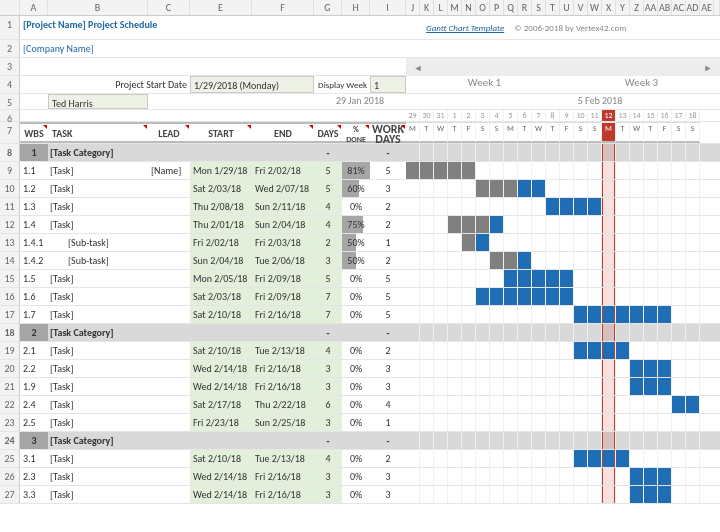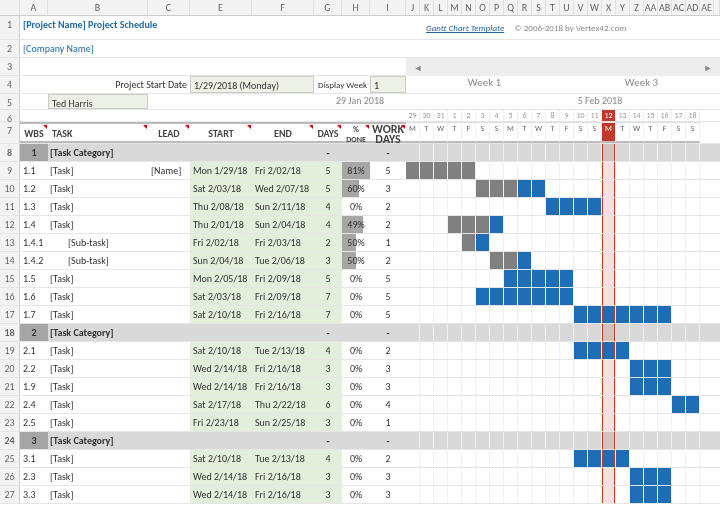--- a/index.html
+++ b/index.html
@@ -337,21 +337,21 @@
       </div>
     </div>
     <div class="row" style="height: 18px;">
       <div class="rn">12</div>
       <div class="td cA">1.4</div>
       <div class="td cB" style="padding-left: 2px;">[Task]</div>
       <div class="td cC"></div>
       <div class="td cE date-cell">Thu 2/01/18</div>
       <div class="td cF date-cell">Sun 2/04/18</div>
       <div class="td cG center days-cell">4</div>
-      <div class="td cH pct-cell"><div class="pct-bar" style="width: 75%;"></div><span class="pct-txt">49%</span></div>
+      <div class="td cH pct-cell"><div class="pct-bar" style="width: 75%;"></div><span class="pct-txt">75%</span></div>
       <div class="td cI center">2</div>
       <div class="gantt">
         <div class="gcell"></div>
         <div class="gcell"></div>
         <div class="gcell"></div>
         <div class="gcell bar-complete"></div>
         <div class="gcell bar-complete"></div>
         <div class="gcell bar-complete"></div>
         <div class="gcell bar-remaining"></div>
         <div class="gcell"></div>

